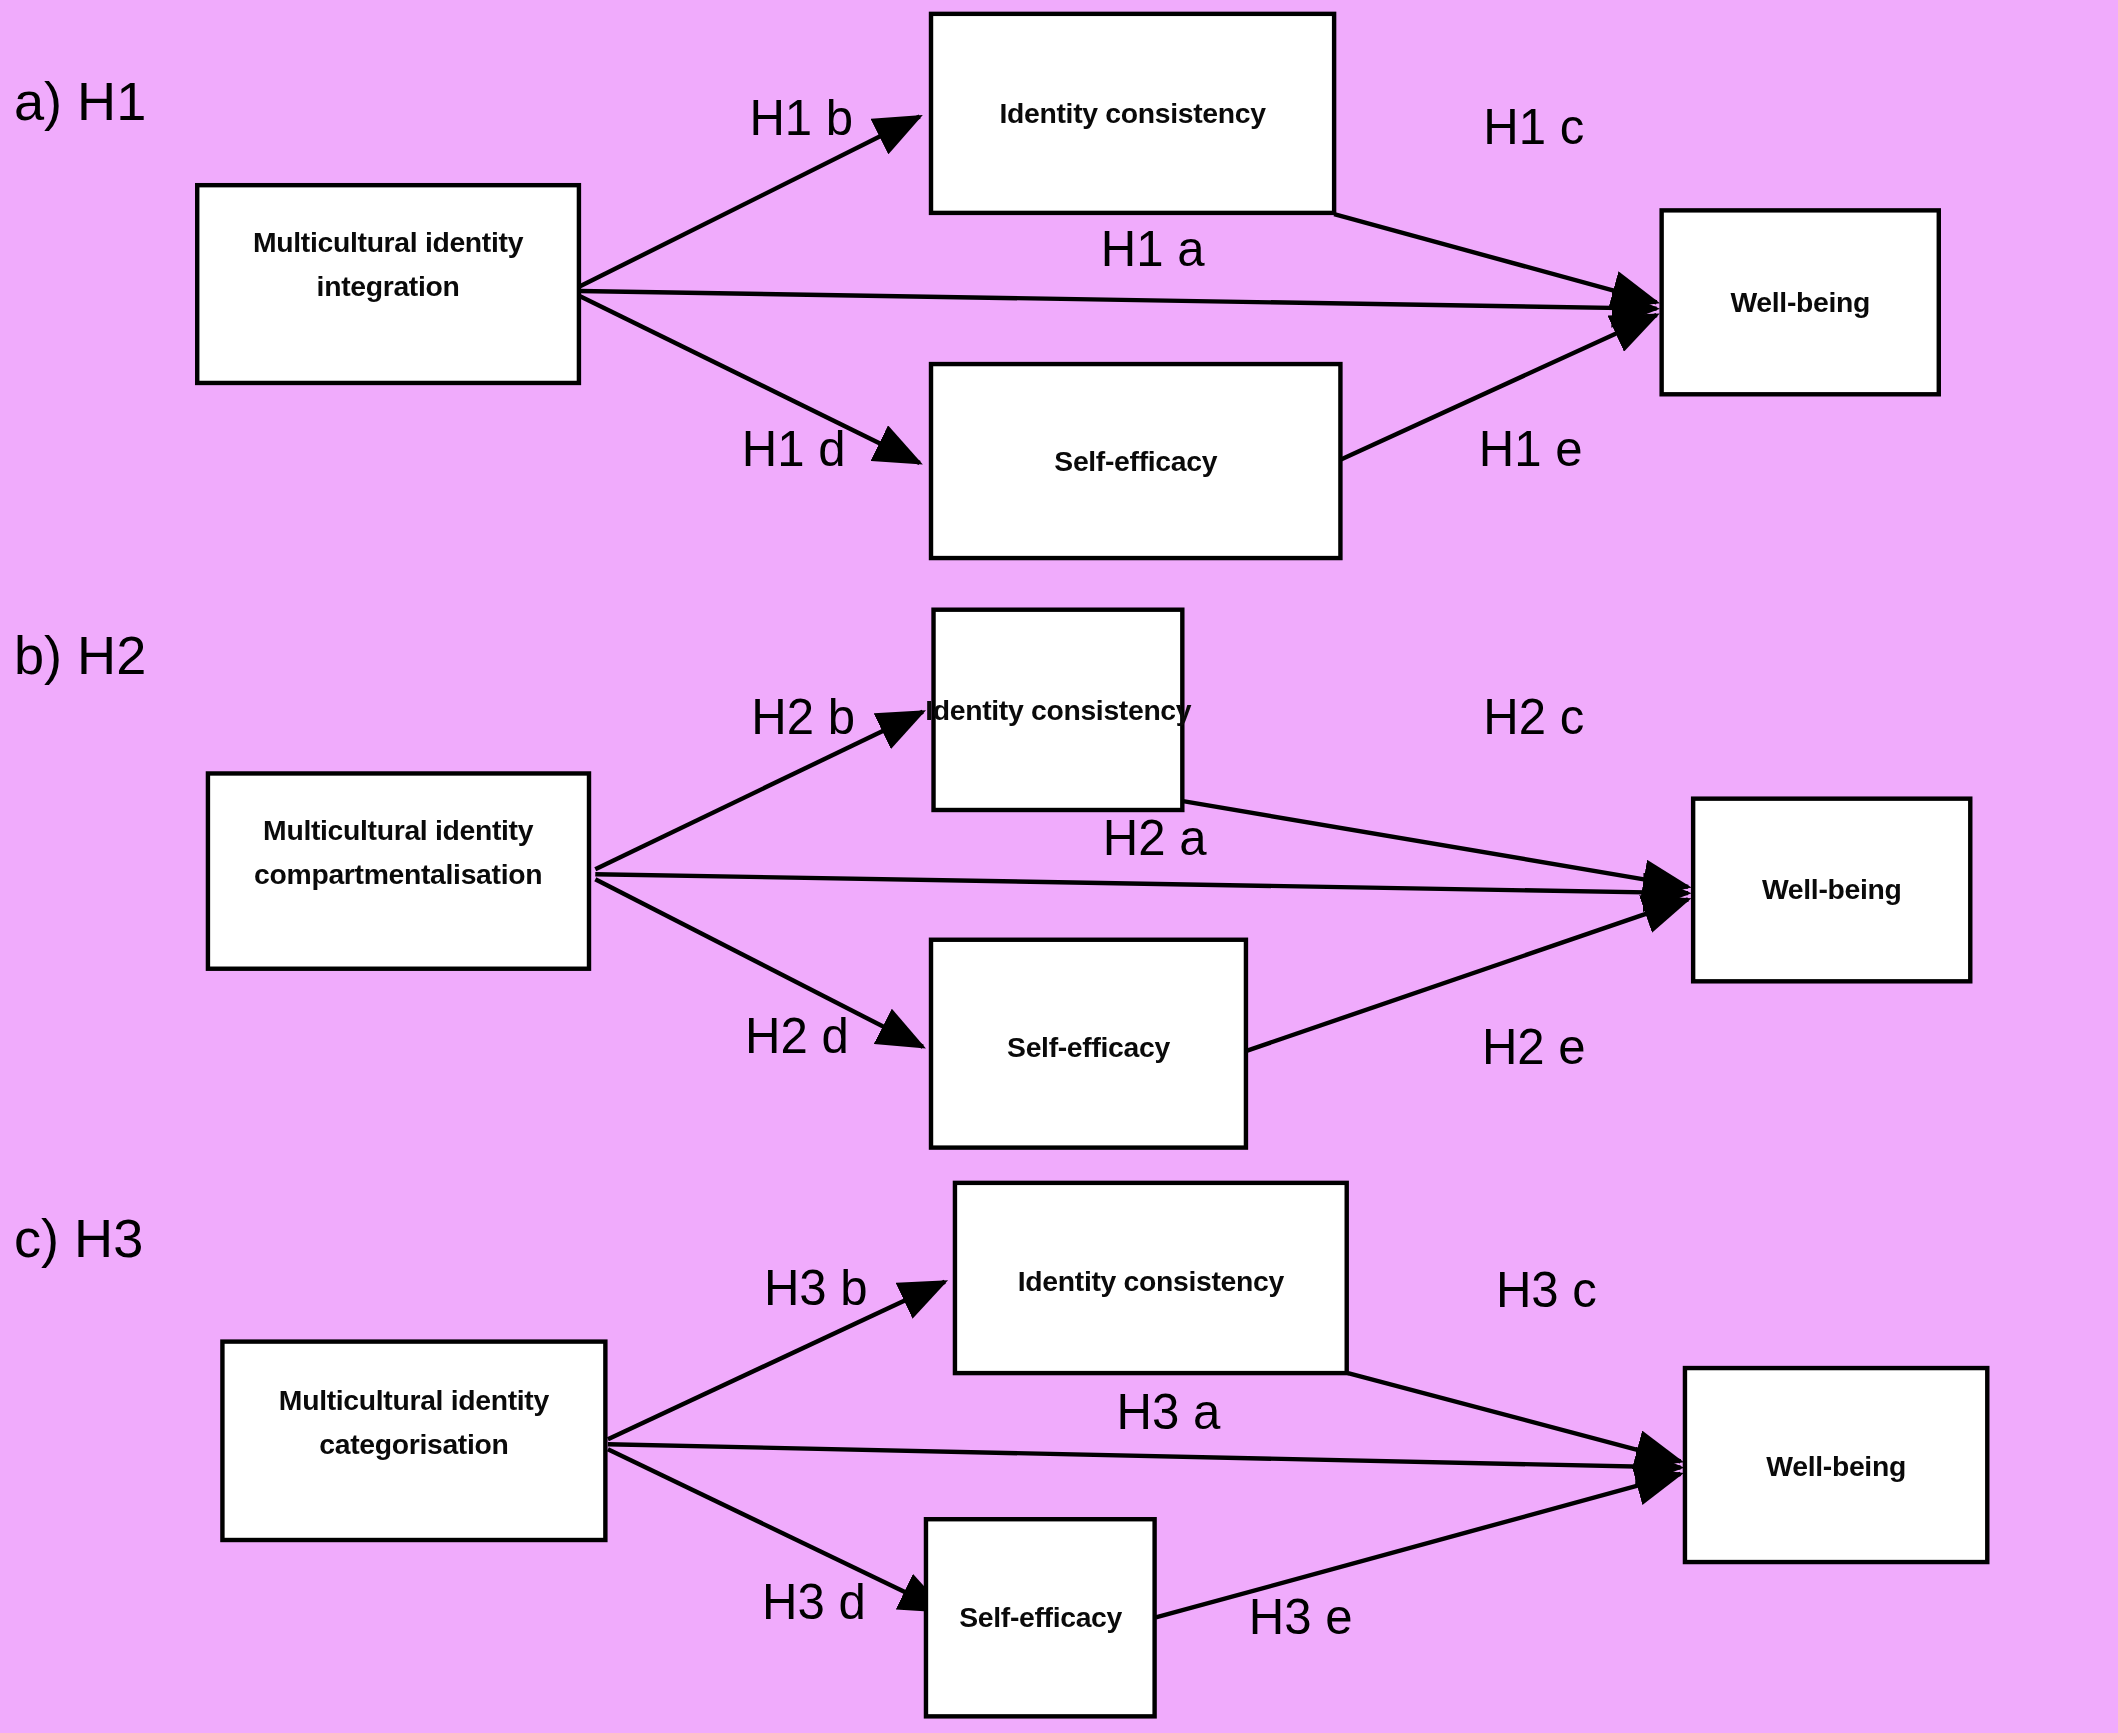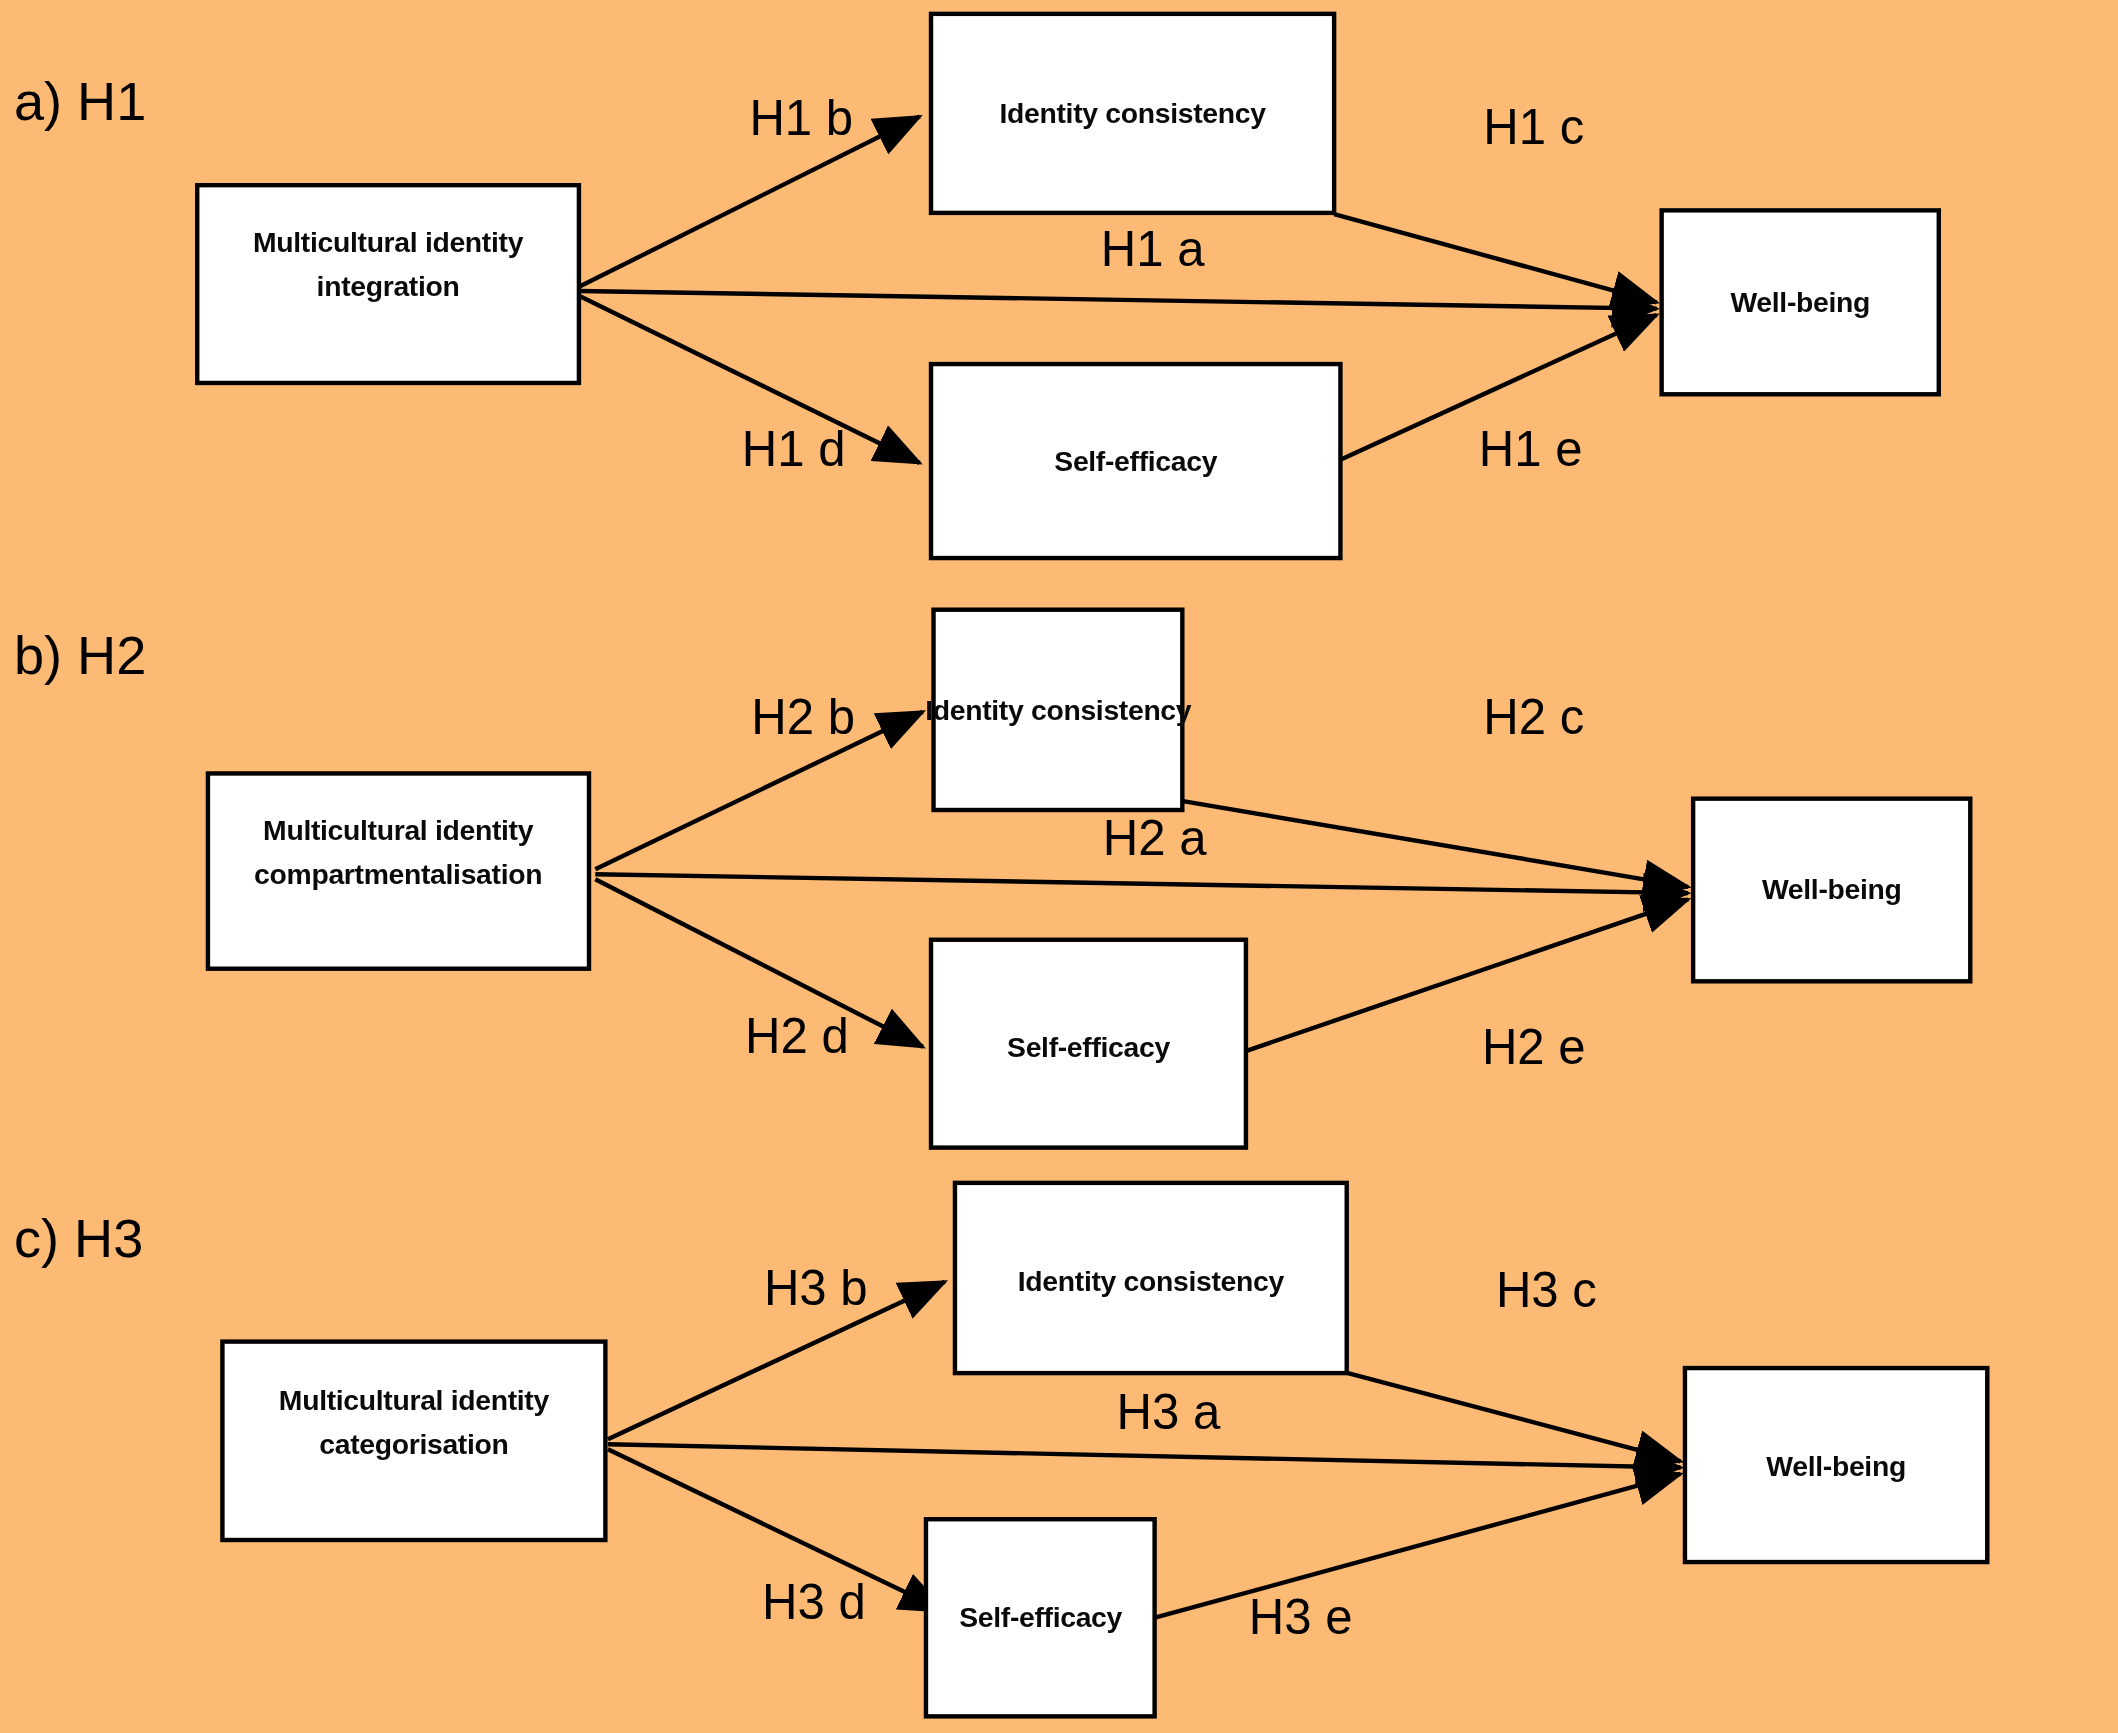--- a/index.html
+++ b/index.html
@@ -10,21 +10,21 @@
   body {
     width: 2119px;
     height: 1734px;
     overflow: hidden;
     font-family: "Liberation Sans", sans-serif;
   }
   #figure {
     position: relative;
     width: 2119px;
     height: 1734px;
-    background: #fdba74;
+    background: #f0abfc;
   }
   svg.diagram {
     position: absolute;
     top: 0;
     left: 0;
     width: 2119px;
     height: 1734px;
   }
   .panel-label {
     font-family: "Liberation Sans", sans-serif;

